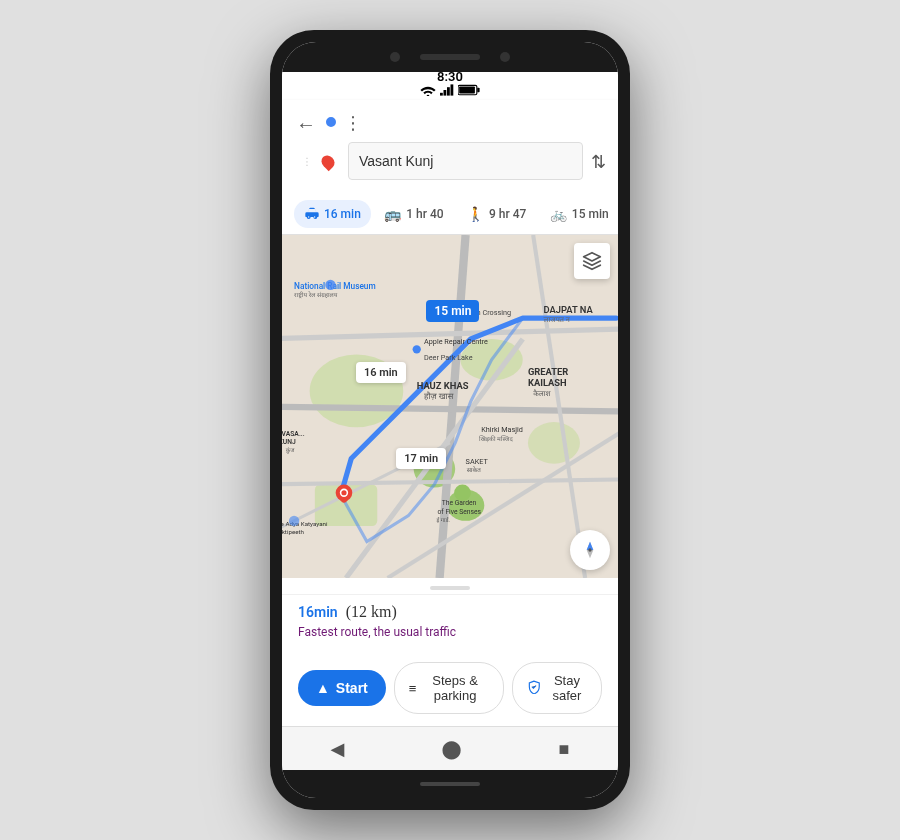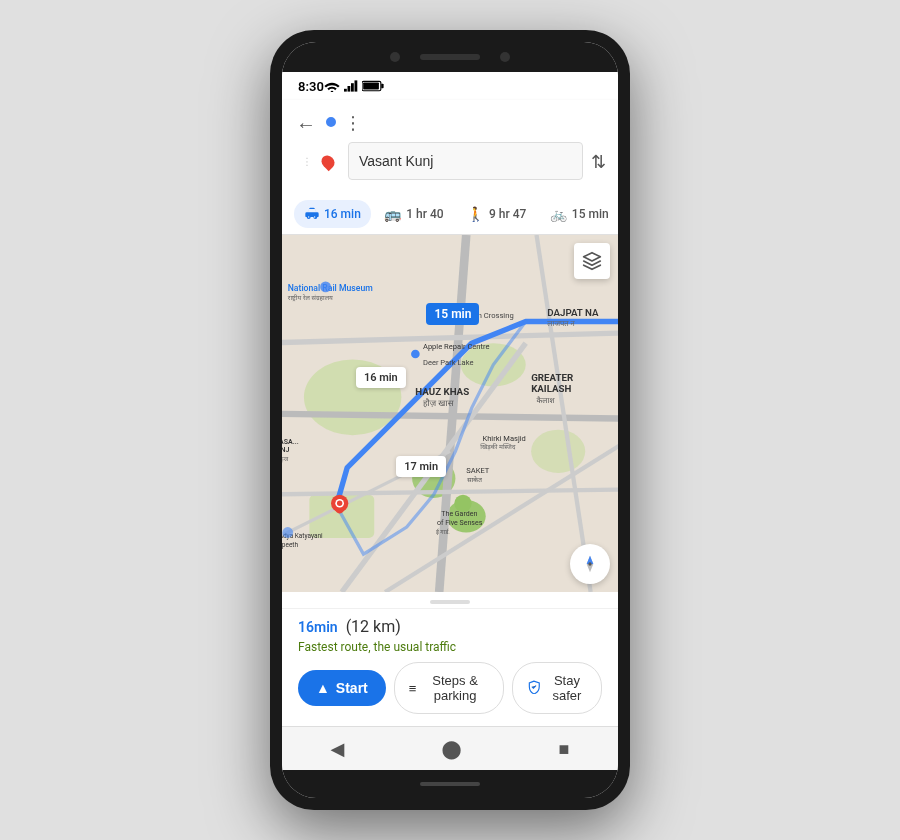--- a/index.html
+++ b/index.html
@@ -50,24 +50,25 @@
       width: 10px;
       height: 10px;
       background: #333;
       border-radius: 50%;
     }
     
     .status-bar {
       background: #fff;
       height: 28px;
       display: flex;
-      justify-content: flex-start;
+      justify-content: flex-end;
       align-items: center;
       padding: 4px 16px;
       flex-shrink: 0;
+      flex-direction: column;
     }
     .status-time {
       font-size: 13px;
       font-weight: 600;
       color: #000;
     }
     .status-icons {
       display: flex;
       align-items: center;
       gap: 4px;
@@ -245,25 +246,26 @@
       margin-bottom: 4px;
     }
     .route-time-main {
       font-size: 14px;
       font-weight: 600;
       color: #1a73e8;
     }
     .route-distance {
       font-size: 16px;
       color: #333;
+      font-family: Liberation Serif, serif;
     }
     .route-desc {
       font-size: 12px;
-      color: #4d7c0f;
-      margin-bottom: 8px;
+      color: #701a75;
+      margin-bottom: 23px;
     }
     .action-buttons {
       display: flex;
       gap: 8px;
       align-items: center;
     }
     .btn-start {
       background: #1a73e8;
       color: #fff;
       border: none;

